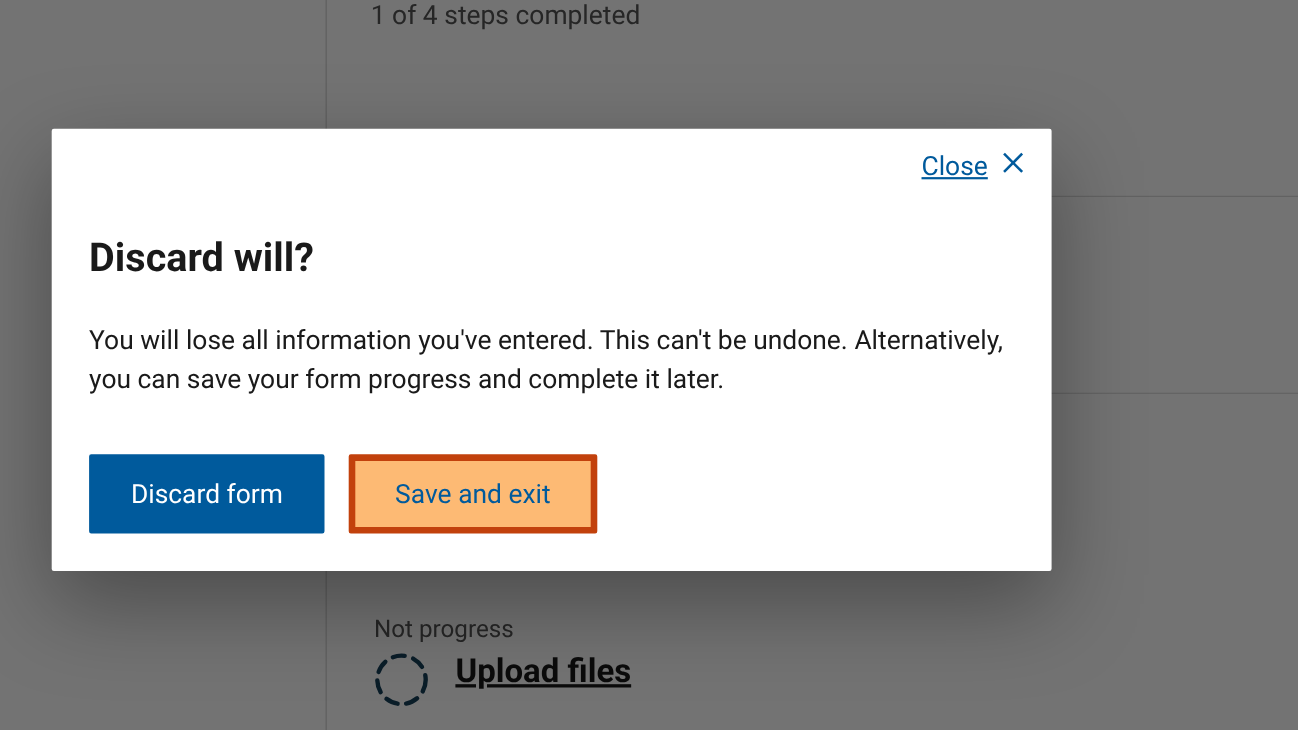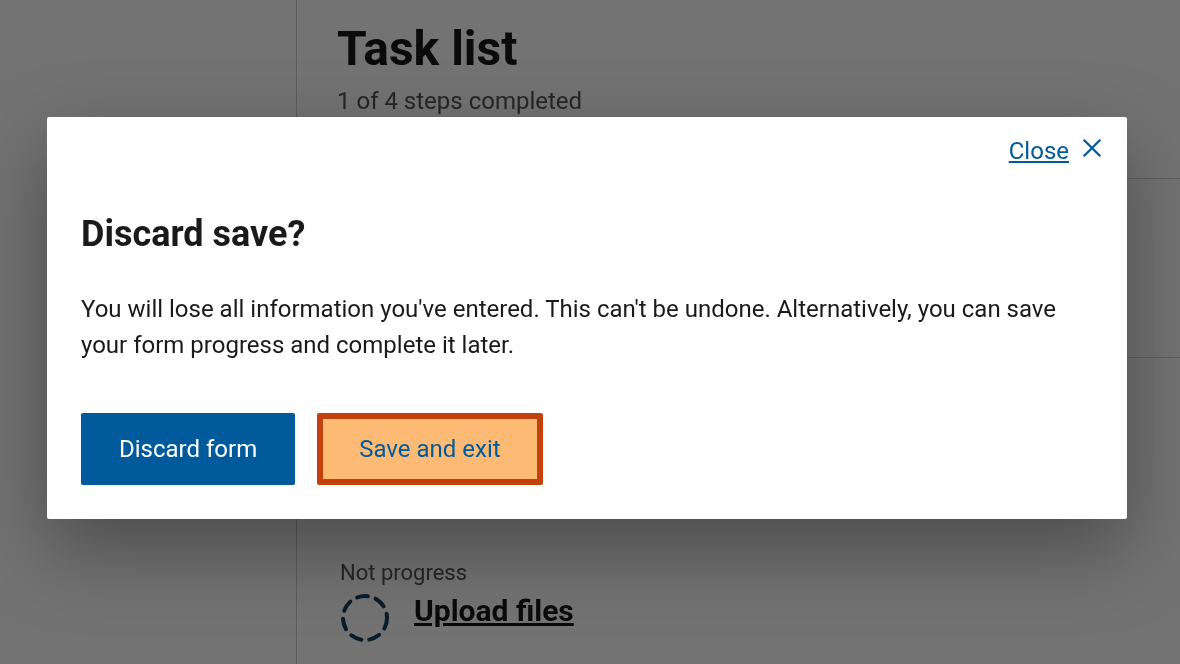--- a/index.html
+++ b/index.html
@@ -94,21 +94,21 @@
       font-weight: 700;
       color: #1a1a1a;
       text-decoration: underline;
     }
 
     
     .modal {
       position: absolute;
       left: 47px;
       top: 117px;
-      width: 1080px;
+      width: 909px;
       background: #fff;
       z-index: 20;
       border-radius: 2px;
       box-shadow: 0 30px 80px rgba(0,0,0,0.35);
       padding: 40px 34px 34px 34px;
     }
     .modal-close {
       position: absolute;
       top: 20px;
       right: 24px;
@@ -165,21 +165,20 @@
       color: #005a9c;
       border: 6px solid #c2410c;
     }
   </style>
 </head>
 <body>
 
 <div class="page">
   <div class="sidebar"></div>
   <div class="main">
-    <h1 class="page-title">Task list</h1>
     <div style="font-size:24px;color:#555;">1 of 4 steps completed</div>
     <div class="task-card">
       <div class="left-bar"></div>
     </div>
   </div>
   <div class="task-item-2">
     <div class="status-label">Not progress</div>
     <div class="task-link-row">
       <div class="dashed-circle">
         <svg viewBox="0 0 50 50" width="50" height="50">
@@ -196,19 +195,19 @@
 <div class="modal">
   <div class="modal-close">
     <span class="close-text">Close</span>
     <span>
       <svg viewBox="0 0 24 24" fill="none">
         <line x1="3" y1="3" x2="21" y2="21"></line>
         <line x1="21" y1="3" x2="3" y2="21"></line>
       </svg>
     </span>
   </div>
-  <h2 class="modal-title">Discard save?</h2>
+  <h2 class="modal-title">Discard will?</h2>
   <p class="modal-body">You will lose all information you've entered. This can't be undone. Alternatively, you can save your form progress and complete it later.</p>
   <div class="modal-actions">
     <button class="btn btn-primary">Discard form</button>
     <button class="btn btn-secondary">Save and exit</button>
   </div>
 </div>
 
 </body></html>

